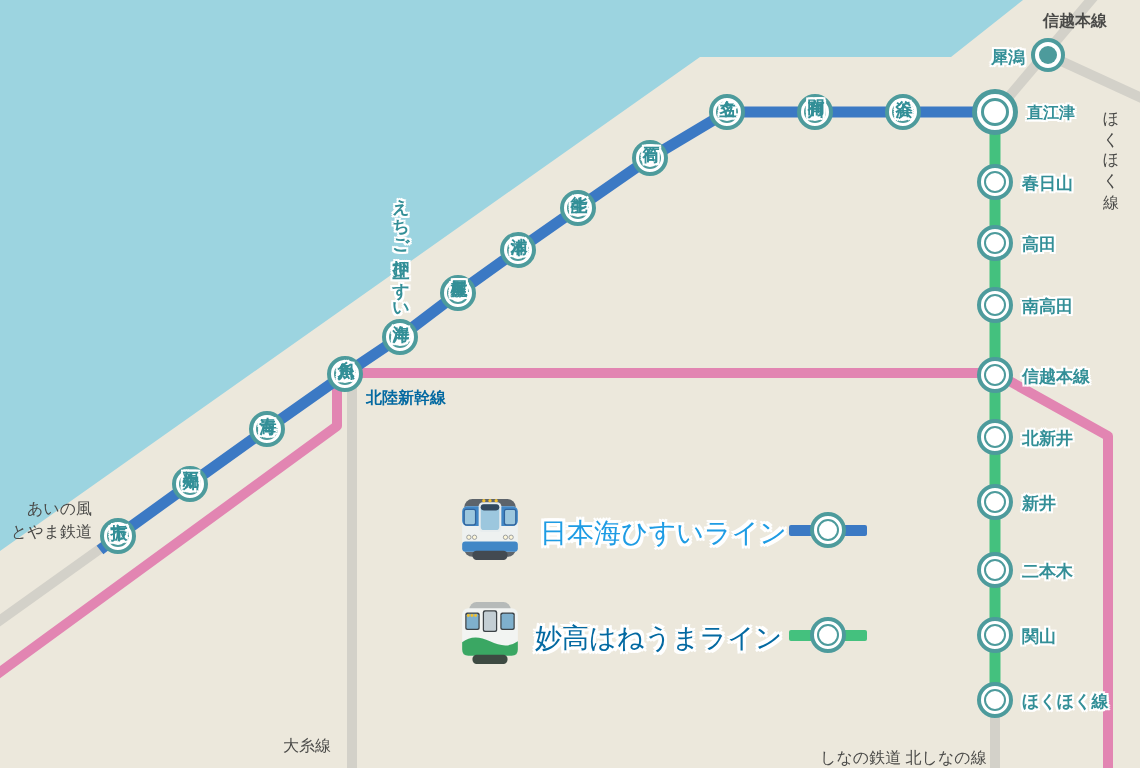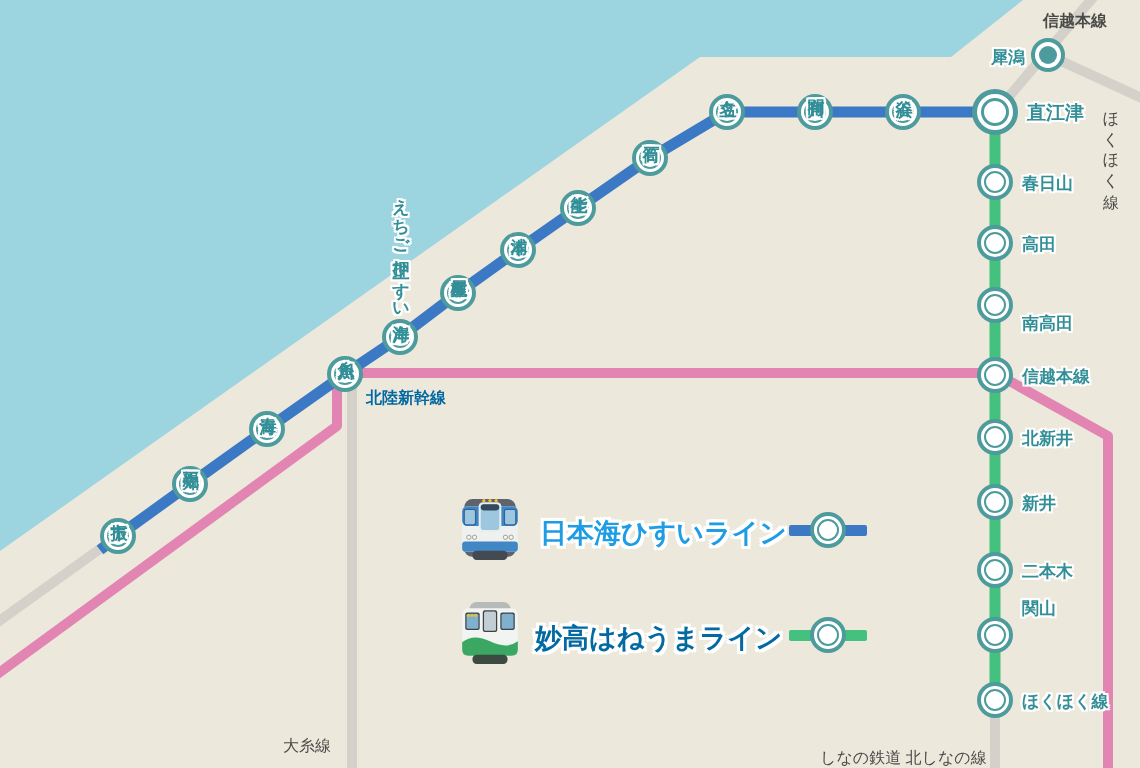--- a/index.html
+++ b/index.html
@@ -26,26 +26,26 @@
   .st.large .st-in{width:28px;height:28px;border-width:3px;}
   .st.filled{width:34px;height:34px;}
   .st.filled .st-in{width:18px;height:18px;background:#4d9b9c;border:none;}
 
   .st-lbl{position:absolute;color:#338f97;font-weight:700;font-size:17px;z-index:3;
       text-shadow:-2px -2px 0 #fff,0 -2px 0 #fff,2px -2px 0 #fff,-2px 0 0 #fff,
       2px 0 0 #fff,-2px 2px 0 #fff,0 2px 0 #fff,2px 2px 0 #fff;white-space:nowrap;}
   .st-lbl.vlbl{writing-mode:vertical-rl;text-orientation:upright;line-height:1;
       transform:translate(-50%,-100%);letter-spacing:1px;}
   .st-lbl.hlbl{transform:translateY(-50%);}
-  .st-lbl.big{font-size:19px;}
+  .st-lbl.big{font-size:16px;}
 
   
   .legend-row{position:absolute;z-index:4;}
   .train-icon{position:absolute;}
-  .logo{position:absolute;font-size:27px;font-weight:700;letter-spacing:0px;white-space:nowrap;
+  .logo{position:absolute;font-size:27px;font-weight:400;letter-spacing:0px;white-space:nowrap;
       text-shadow:-3px -3px 0 #fff,0 -3px 0 #fff,3px -3px 0 #fff,-3px 0 0 #fff,3px 0 0 #fff,
       -3px 3px 0 #fff,0 3px 0 #fff,3px 3px 0 #fff,-2px -2px 0 #fff,2px -2px 0 #fff,
       -2px 2px 0 #fff,2px 2px 0 #fff;}
   .logo-blue{color:#1e9ce4;}
   .logo-green{color:#0369a1;}
   .legend-line{position:absolute;height:11px;width:78px;border-radius:2px;z-index:1;}
   .ll-blue{background:#3b79c4;}
   .ll-green{background:#44c17e;}
 </style>
 </head>
@@ -69,20 +69,21 @@
 
   <div class="lbl teal outline" style="left:991px;top:46px;font-size:17px">犀潟</div>
   <div class="st filled" style="left:1048px;top:55px">
       <div class="st-in"></div>
     </div>
 
   <div class="lbl dark vert" style="left:1100px;top:101px;font-weight:400">ほくほく線</div>
 
   <div class="lbl magenta" style="left:366px;top:388px">北陸新幹線</div>
 
+  <div class="lbl dark right-block" style="left:8px;top:497px;width:84px;font-weight:400;font-size:16px"><span>あいの風</span><br><span>とやま鉄道</span></div>
 
   <div class="lbl dark" style="left:283px;top:736px;font-weight:400">大糸線</div>
 
   <div class="lbl dark" style="left:820px;top:748px;font-weight:400">しなの鉄道 北しなの線</div>
 
   <div id="stations">
       <div class="st" style="left: 118px; top: 536px;">
         <div class="st-in"></div>
       </div>
       <div class="st-lbl vlbl" style="left: 119px; top: 512px;">市振</div>
@@ -138,41 +139,41 @@
         <div class="st-in"></div>
       </div>
       <div class="st-lbl hlbl" style="left: 1022px; top: 183px;">春日山</div>
       <div class="st" style="left: 995px; top: 243px;">
         <div class="st-in"></div>
       </div>
       <div class="st-lbl hlbl" style="left: 1022px; top: 244px;">高田</div>
       <div class="st" style="left: 995px; top: 305px;">
         <div class="st-in"></div>
       </div>
-      <div class="st-lbl hlbl" style="left: 1022px; top: 306px; margin-top: 17px;">南高田</div>
+      <div class="st-lbl hlbl" style="left: 1022px; top: 306px;">南高田</div>
       <div class="st" style="left: 995px; top: 375px;">
         <div class="st-in"></div>
       </div>
       <div class="st-lbl hlbl" style="left: 1022px; top: 376px;">信越本線</div>
       <div class="st" style="left: 995px; top: 437px;">
         <div class="st-in"></div>
       </div>
       <div class="st-lbl hlbl" style="left: 1022px; top: 438px; font-family: Liberation Mono, monospace;">北新井</div>
       <div class="st" style="left: 995px; top: 502px;">
         <div class="st-in"></div>
       </div>
       <div class="st-lbl hlbl" style="left: 1022px; top: 503px;">新井</div>
       <div class="st" style="left: 995px; top: 570px;">
         <div class="st-in"></div>
       </div>
       <div class="st-lbl hlbl" style="left: 1022px; top: 571px;">二本木</div>
       <div class="st" style="left: 995px; top: 635px;">
         <div class="st-in"></div>
       </div>
-      <div class="st-lbl hlbl" style="left: 1022px; top: 608px;">関山</div>
+      <div class="st-lbl hlbl" style="left: 1022px; top: 636px;">関山</div>
       <div class="st" style="left: 995px; top: 700px;">
         <div class="st-in"></div>
       </div>
       <div class="st-lbl hlbl" style="left: 1022px; top: 701px;">ほくほく線</div>
     </div>
 
   <div class="legend-row">
     <svg class="train-icon" style="left:457px;top:496px" width="66" height="66" viewBox="0 0 64 64">
       <rect x="7" y="3" width="50" height="56" rx="8" fill="#5d646b"></rect>
       <rect x="5" y="10" width="54" height="44" rx="5" fill="#eef1f0"></rect>

